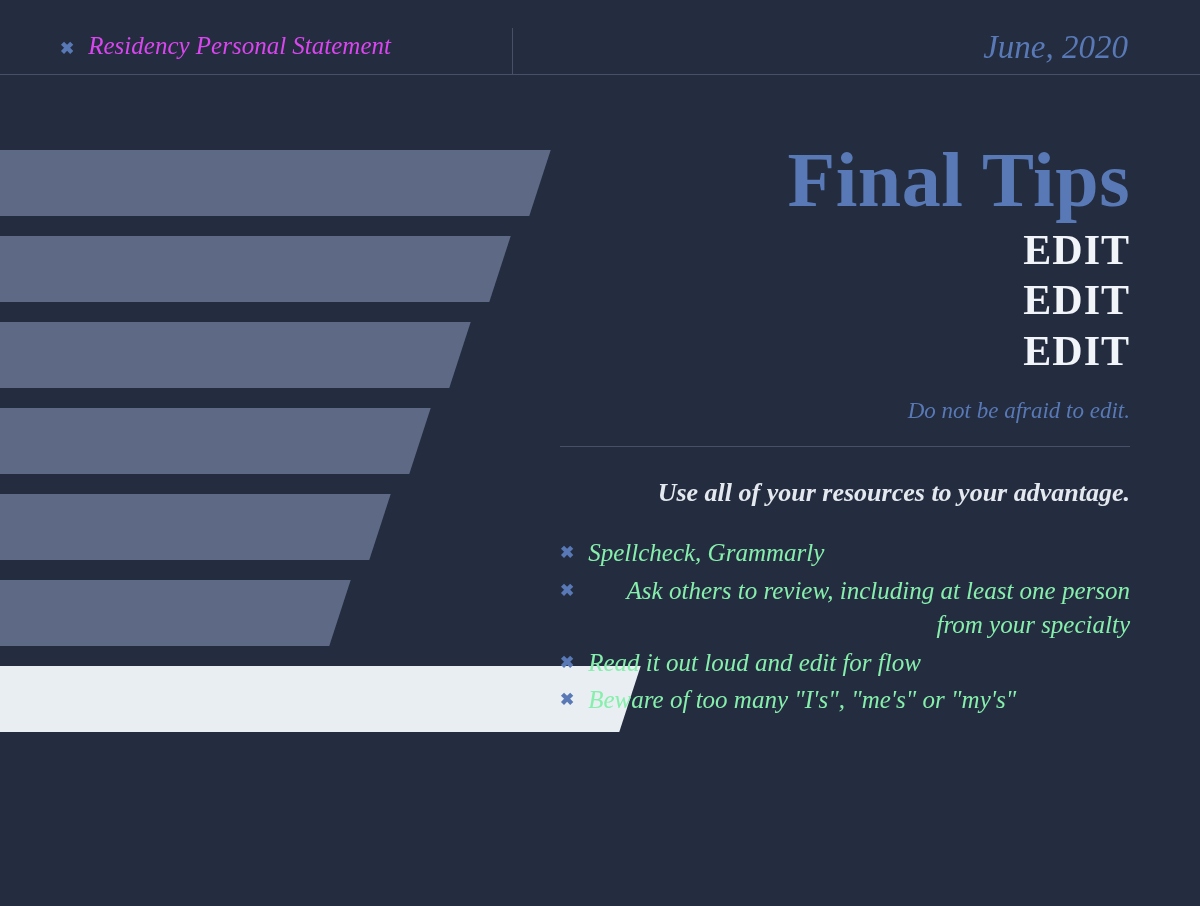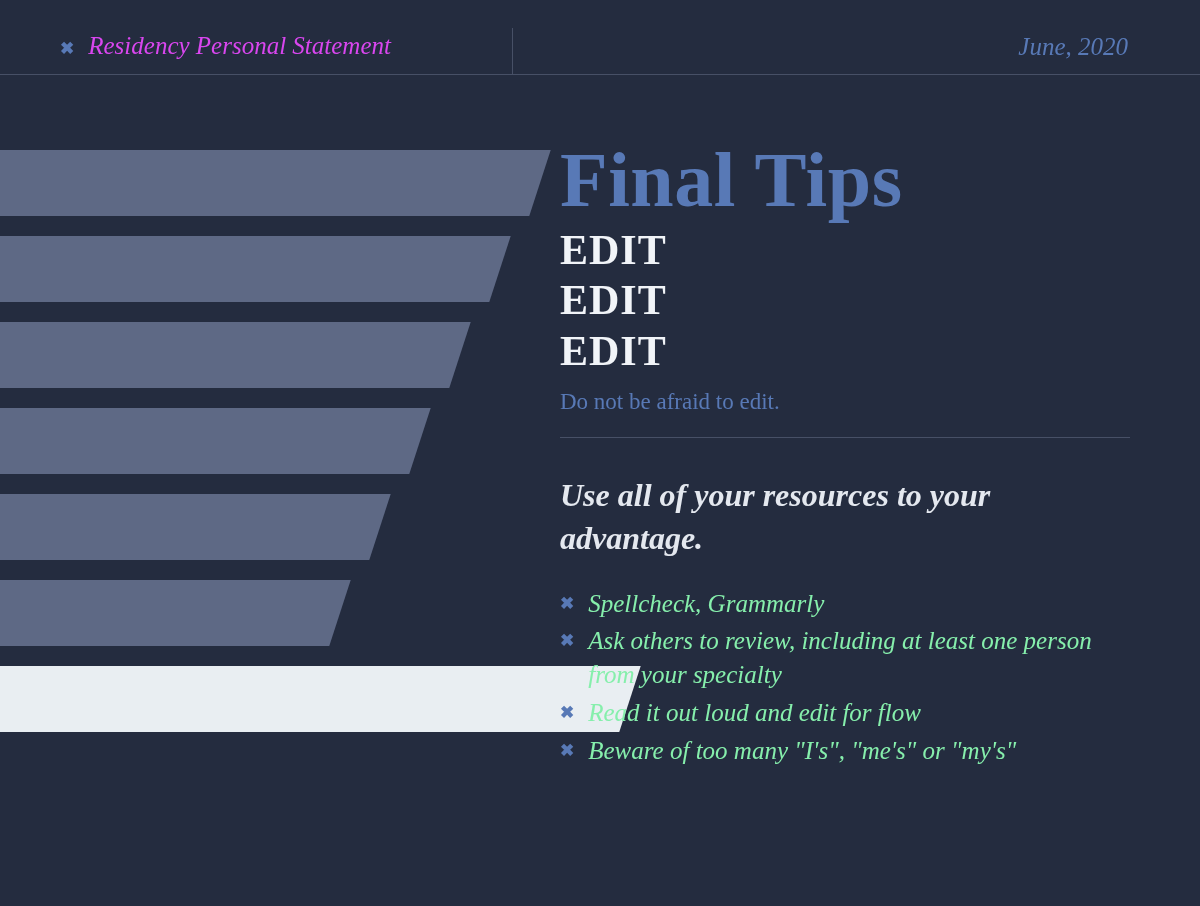--- a/index.html
+++ b/index.html
@@ -14,21 +14,21 @@
   
   .header {
     position:absolute; left:0; right:0; top:22px;
     height:48px;
     display:flex; align-items:center; justify-content:space-between;
     padding:0 72px 0 60px;
   }
   .header-left { display:flex; align-items:center; gap:14px; }
   .x-icon { color:#5879b6; font-weight:900; font-size:17px; font-family:Arial,Helvetica,sans-serif; line-height:1; margin-top:4px; }
   .header-title { font-style:italic; font-size:25px; color:#d946ef; }
-  .header-date  { font-style:italic; font-size:25px; color:#5879b6; margin-top:2px;}
+  .header-date  { font-style:italic; font-size:33px; color:#5879b6; margin-top:2px;}
   .header-rule {
     position:absolute; left:0; right:0; top:74px; height:1px;
     background:#475066;
   }
   .header-tick {
     position:absolute; top:28px; left:512px; width:1px; height:46px;
     background:#475066;
   }
 
   
@@ -40,45 +40,45 @@
   .funnel .bar {
     background:#5e6985;
     height:66px;
     margin-bottom:20px;
     transform:skewX(-18deg);
   }
   .funnel .bar.white { background:#e9eef2; }
 
   
   .content {
-    position:absolute; top:135px; left:560px; right:70px;
+    position:absolute; top:135px; left:560px; right:70px;text-align:right;
   }
   .title {
     color:#5879b6;
     font-weight:900;
     font-size:78px;
     letter-spacing:0.5px;
   }
   .edits { }
   .edit-line {
     color:#f1f4f8; font-weight:700;
     font-size:42px; letter-spacing:1px;
     line-height:1.2;
   }
   .note {
-    margin-top:13px;
-    color:#5879b6; font-size:23px;
+    margin-top:22px;
+    color:#5879b6; font-style:italic; font-size:23px;
   }
   .hr {
     margin-top:22px; height:1px; background:#475066;
   }
   .lead {
-    margin-top:36px;
+    margin-top:28px;
     color:#e4e8ef; font-style:italic; font-weight:700;
-    font-size:32px; line-height:1.35;
+    font-size:26px; line-height:1.35;
   }
   .bullets { margin-top:26px; }
   .bullet { display:flex; gap:14px; margin-bottom:4px; }
   .bullet .bx { color:#5879b6; font-weight:900; font-size:17px; font-family:Arial,Helvetica,sans-serif; margin-top:6px; flex:none;}
   .bullet .bt { color:#86efac; font-style:italic; font-size:25px; line-height:1.35; }
 </style>
 </head>
 <body>
 
 <div class="header">

